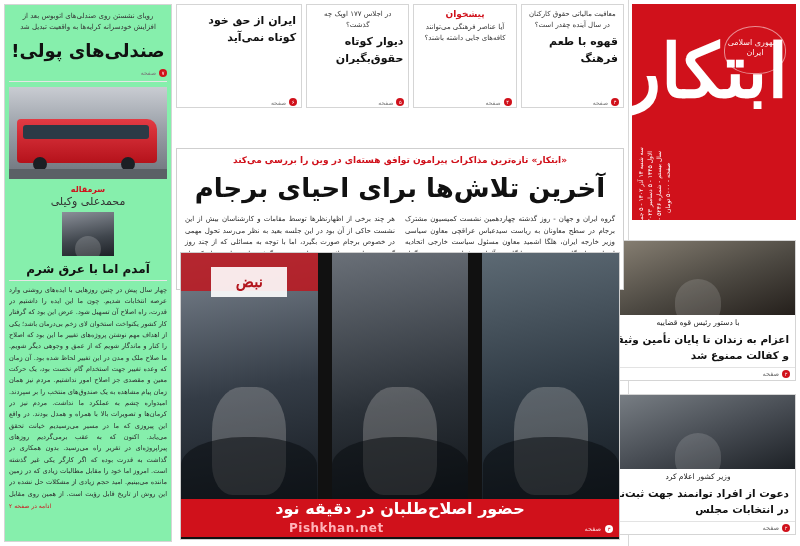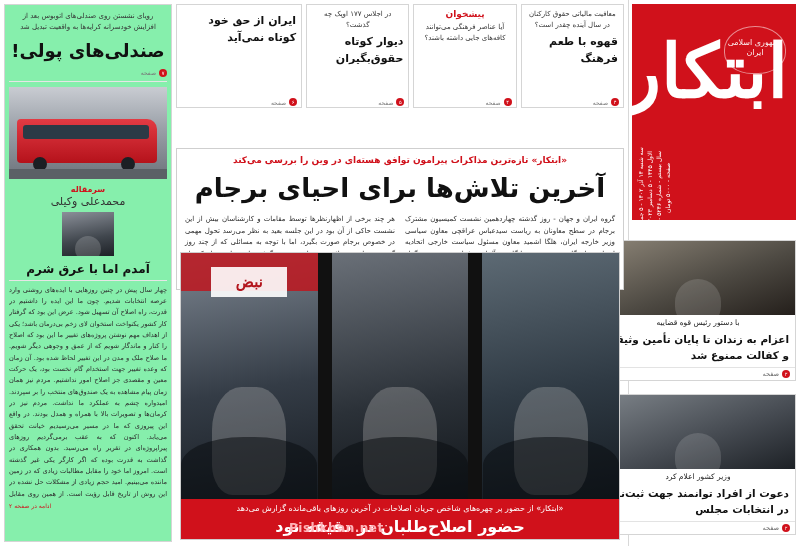--- a/index.html
+++ b/index.html
@@ -533,21 +533,20 @@
         <div class="head"></div>
           <div class="suit"></div>
       </div>
       <div class="photo ph3">
         <div class="redstripe"></div>
         <div class="plaque">نبض</div>
         <div class="head"></div>
           <div class="suit"></div>
       </div>
     </div>
-    <div class="banner-kicker">«ابتكار» از حضور پر چهره‌های شاخص جریان اصلاحات در آخرین روزهای باقی‌مانده گزارش می‌دهد</div>
     <div class="banner-head">حضور اصلاح‌طلبان در دقیقه نود</div>
     <div class="banner-foot">
       <span class="page-dot" style="background:#fff;color:#d0111b;">۳</span>
       <span>صفحه</span>
     </div>
     <div class="watermark">Pishkhan.net</div>
   </div>
 
   <div class="left-col">
     <div class="lc-top-text">رویای نشستن روی صندلی‌های اتوبوس بعد از افزایش خودسرانه کرایه‌ها به واقعیت تبدیل شد</div>

